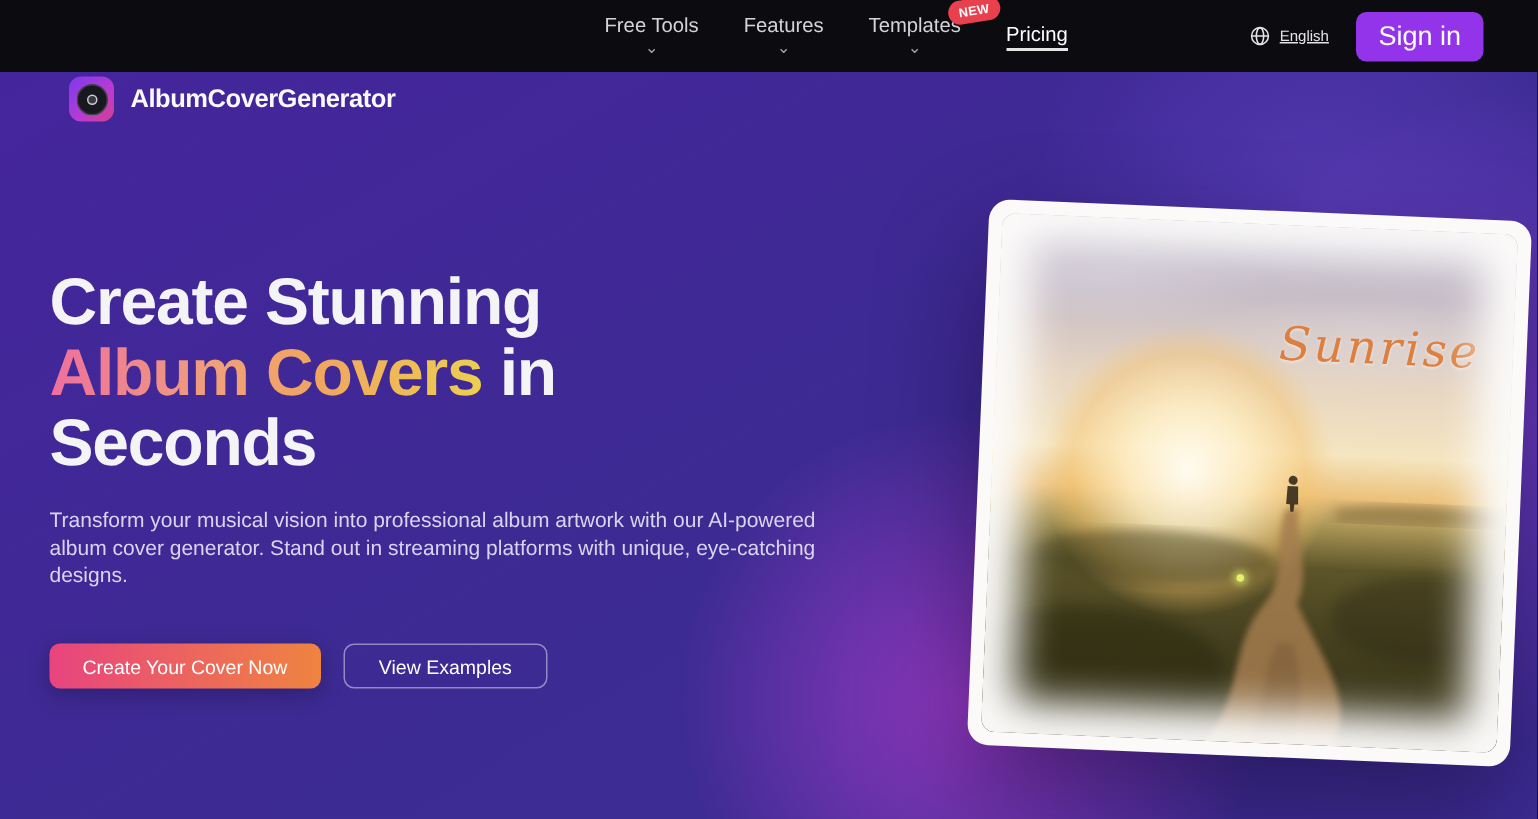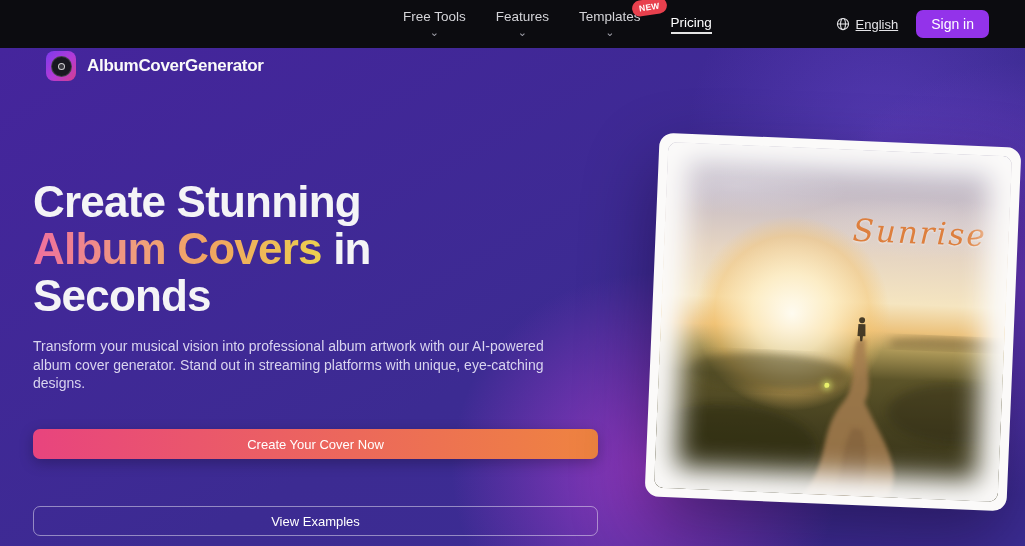--- a/index.html
+++ b/index.html
@@ -23,46 +23,46 @@
   .nav-item { position:relative; display:flex; align-items:center; gap:4px; color:#d4d4d8;
     font-size:13.5px; cursor:pointer;flex-direction:column; }
   .chev { color:#a1a1aa; font-size:11px; line-height:1; transform:translateY(-1px); }
   .nav-item.active { color:#ffffff; }
   .nav-item.active .label { padding-bottom:2px; border-bottom:2px solid #e5e5e5; }
   .badge-new { position:absolute; top:-10px; right:-26px; background:#e8404d; color:#fff;
     font-size:8.5px; font-weight:bold; padding:3px 7px; border-radius:9px;
     transform:rotate(-9deg); letter-spacing:0.3px; }
 
   .nav-right { position:absolute; right:36px; top:0; height:48px; display:flex; align-items:center; gap:18px; }
-  .lang { display:flex; gap:6px; color:#e4e4e7; font-size:13px; cursor:pointer;text-decoration:underline; }
+  .lang { display:flex; align-items:center; gap:6px; color:#e4e4e7; font-size:10px; cursor:pointer;text-decoration:underline; }
   .globe { width:14px; height:14px; }
-  .signin-btn { background:#9333ea; color:#fff; border:none; font-size:14px;
+  .signin-btn { background:#9333ea; color:#fff; border:none; font-size:18px;
     padding:6px 15px; border-radius:7px; cursor:pointer; font-family:inherit; }
 
   
   .hero { position:relative; height:512px; overflow:hidden;
     background:
       radial-gradient(circle 270px at 63% 82%, rgba(216,68,230,0.55), rgba(216,68,230,0) 72%),
       radial-gradient(circle 300px at 99% 45%, rgba(146,72,230,0.50), rgba(146,72,230,0) 72%),
       radial-gradient(circle 260px at 86% 18%, rgba(124,82,230,0.35), rgba(124,82,230,0) 75%),
       linear-gradient(150deg,#45259c 0%,#3c2b92 55%,#3c2d94 100%); }
 
   .hero-left { position:absolute; left:33px; top:130px; width:565px; }
   .hero-title { color:#f4f4f6; font-size:44px; font-weight:bold; line-height:1.07; letter-spacing:-0.8px; }
   .grad-text { background:linear-gradient(90deg,#ee6f9e 0%,#efa07a 38%,#f0a560 62%,#ecd04f 100%);
     -webkit-background-clip:text; background-clip:text; color:transparent; }
   .hero-desc { margin-top:18px; color:#d9d4ef; font-size:14px; line-height:1.33; max-width:535px; }
-  .cta-row { margin-top:36px; display:flex; gap:15px;flex-direction:column; }
+  .cta-row { margin-top:36px; display:flex; gap:15px; }
   .btn { font-family:inherit; font-size:13px; height:30px; border-radius:7px; cursor:pointer;
     display:inline-flex; align-items:center; justify-content:center; }
   .btn-primary { border:none; color:#fff; padding:0 22px;
     background:linear-gradient(90deg,#e8447e 0%,#ef8440 100%);
     box-shadow:0 4px 14px rgba(0,0,0,0.25); }
   .btn-secondary { background:transparent; color:#fff; padding:12px 23px;
-    border:1px solid rgba(255,255,255,0.45);margin-top:32px; }
+    border:1px solid rgba(255,255,255,0.45); }
 
   
   .album-card { position:absolute; left:652px; top:92px; width:362px; height:364px;
     background:#fbfaf9; border-radius:14px; transform:rotate(2.4deg);
     box-shadow:0 30px 70px rgba(20,5,40,0.45); }
   .album-photo { position:absolute; inset:9px; border-radius:9px; overflow:hidden;
     background:
       radial-gradient(circle 125px at 38% 48%, rgba(255,253,244,0.95) 0%, rgba(255,240,200,0.8) 32%,
         rgba(246,196,110,0.45) 62%, rgba(246,196,110,0) 78%),
       radial-gradient(ellipse 160px 40px at 20% 12%, rgba(220,215,225,0.5), transparent 70%),

